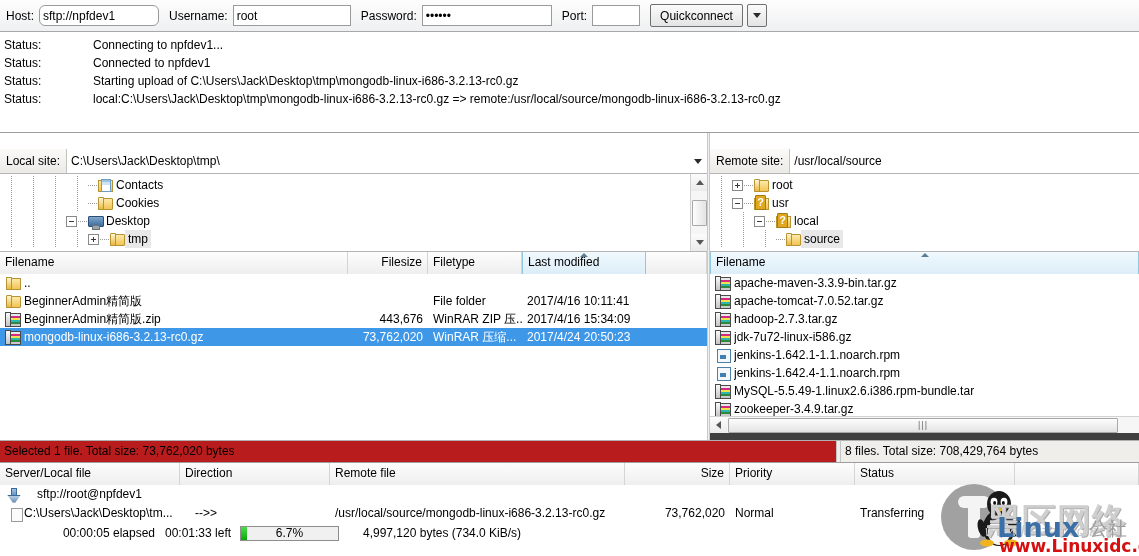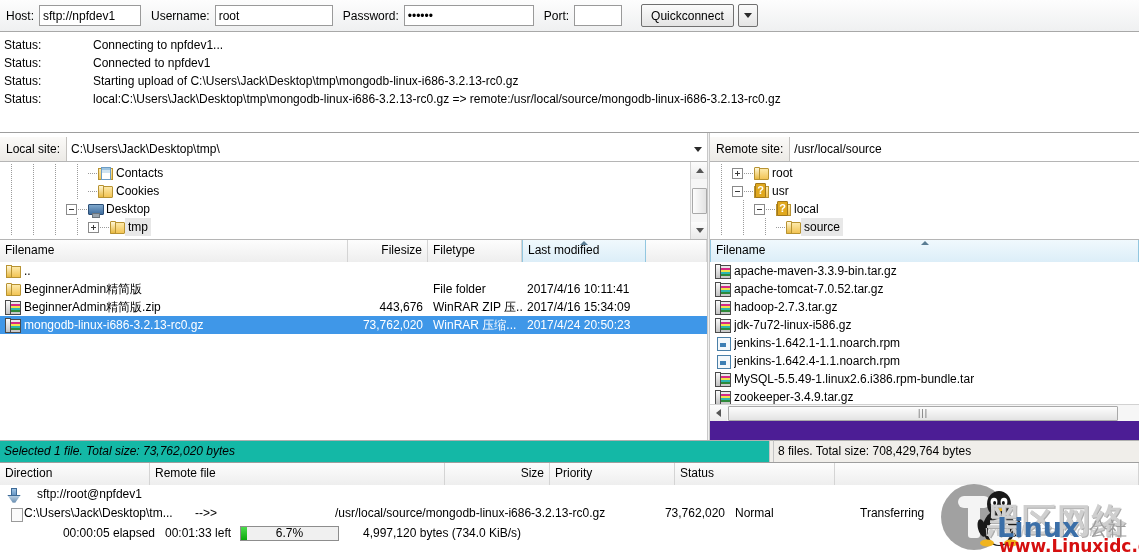--- a/index.html
+++ b/index.html
@@ -20,26 +20,26 @@
     background: linear-gradient(#fdfdfd, #eff0f1);
     border-bottom: 1px solid #a8a8a8;
     display: flex; align-items: center;
   }
   .qc-label { font-size: 12px; color: #000; padding: 0 5px 0 6px; white-space: nowrap; }
   .qc-input {
     height: 21px; border: 1px solid #9a9a9a; background: #fff;
     font-family: "Liberation Sans", sans-serif; font-size: 12px;
     padding: 0 3px; color: #000; outline: none;
   }
-  .qc-host { width: 102px; }
+  .qc-host { width: 120px; border-radius: 6px; }
   .qc-user { width: 118px; }
   .qc-pass { width: 130px; }
   .qc-port { width: 48px; }
   .qc-btn {
-    margin-left: 19px; height: 23px; padding: 0 9px;
+    margin-left: 10px; height: 23px; padding: 0 9px;
     border: 1px solid #707070; border-radius: 2px;
     background: linear-gradient(#fbfbfb, #e4e4e4);
     font-family: "Liberation Sans", sans-serif; font-size: 12px; color: #000;
     cursor: pointer;
   }
   .qc-drop {
     margin-left: 4px; width: 20px; height: 23px;
     border: 1px solid #707070; border-radius: 2px;
     background: linear-gradient(#fbfbfb, #e4e4e4);
     display: flex; align-items: center; justify-content: center; cursor: pointer;
@@ -51,21 +51,21 @@
     position: absolute; left: 0; top: 32px; width: 1139px; height: 101px;
     background: #fff; border-bottom: 1px solid #9e9e9e;
     overflow: hidden; padding-top: 4px;
   }
   .msgrow { display: flex; height: 18px; line-height: 18px; font-size: 12px; }
   .msgkey { width: 93px; padding-left: 4px; color: #000; flex: none; }
   .msgtxt { color: #000; white-space: nowrap; }
 
   
   .panel-split { position: absolute; left: 0; top: 133px; width: 1139px; height: 329px; }
-  .panel { position: absolute; top: 4px; height: 329px; background: #4c1d95; }
+  .panel { position: absolute; top: 16px; height: 329px; background: #404040; }
   .panel.local { left: 0; width: 707px; }
   .panel.remote { left: 710px; width: 429px; }
   .vsplit { position: absolute; left: 707px; top: 0; width: 3px; height: 329px; background: #f0f0f0; border-left: 1px solid #c8c8c8; border-right: 1px solid #c8c8c8; cursor: col-resize; }
 
   
   .sitebar { height: 25px; display: flex; align-items: stretch; background: #f3f1ee; border-bottom: 1px solid #b5b5b5; }
   .sitelabel {
     display: flex; align-items: center; padding: 0 6px;
     background: linear-gradient(#fbfaf8, #eceae6);
     border-right: 1px solid #c4c2bf; font-size: 12px; white-space: nowrap;
@@ -212,21 +212,21 @@
     position: absolute; left: 0; right: 0; bottom: 0; height: 17px;
     background: #f6f6f6; border-top: 1px solid #d2d2d2; display: flex; align-items: center;
   }
   .hthumb {
     height: 15px; background: linear-gradient(#fdfdfd, #e3e3e3);
     border: 1px solid #a9a9a9; border-radius: 1px; margin: 0 1px;
     display: flex; align-items: center; justify-content: center; cursor: pointer;
   }
   .grip { font-size: 9px; color: #6d6d6d; letter-spacing: 1px; }
   .statusrow { position: absolute; left: 0; top: 440px; width: 1139px; height: 22px; display: flex; }
-  .statusrow .sb-left { width: 770px; background: #14b8a6; border-top: 1px solid #b0b0b0; border-right: 1px solid #c4c4c4; line-height: 21px; font-size: 12px; padding: 0 4px; font-style: italic; }
+  .statusrow .sb-left { width: 837px; background: #b91c1c; border-top: 1px solid #b0b0b0; border-right: 1px solid #c4c4c4; line-height: 21px; font-size: 12px; padding: 0 4px; }
   .statusrow .sb-sep { width: 3px; background: #f0eeea; border-top: 1px solid #b0b0b0; }
   .statusrow .sb-right { flex: 1; background: #f0eeea; border-top: 1px solid #b0b0b0; border-left: 1px solid #c4c4c4; line-height: 21px; font-size: 12px; padding: 0 4px; }
 
   
   .queue { position: absolute; left: 0; top: 462px; width: 1139px; height: 94px; background: #fff; border-top: 1px solid #9e9e9e; }
   .qhead { display: flex; height: 22px; background: linear-gradient(#fdfdfd, #eeeeee); border-bottom: 1px solid #c0c0c0; }
   .qhcell {
     height: 22px; line-height: 21px; font-size: 12px; padding: 0 5px;
     border-right: 1px solid #d4d4d4; white-space: nowrap; overflow: hidden; cursor: pointer;
     background: linear-gradient(#fdfdfd, #eeeeee);
@@ -550,20 +550,21 @@
   </div>
 
   <div class="statusrow">
     <div class="sb-left">Selected 1 file. Total size: 73,762,020 bytes</div>
     <div class="sb-sep"></div>
     <div class="sb-right">8 files. Total size: 708,429,764 bytes</div>
   </div>
 
   <div class="queue">
     <div class="qhead">
+      <div class="qhcell" style="width:180px">Server/Local file</div>
       <div class="qhcell" style="width:150px">Direction</div>
       <div class="qhcell" style="width:295px">Remote file</div>
       <div class="qhcell num" style="width:105px">Size</div>
       <div class="qhcell" style="width:125px">Priority</div>
       <div class="qhcell" style="width:160px">Status</div>
       <div class="qhcell" style="flex:1"></div>
     </div>
 
     <div class="qrow">
       <div class="qcell" style="width:180px; gap:16px">

